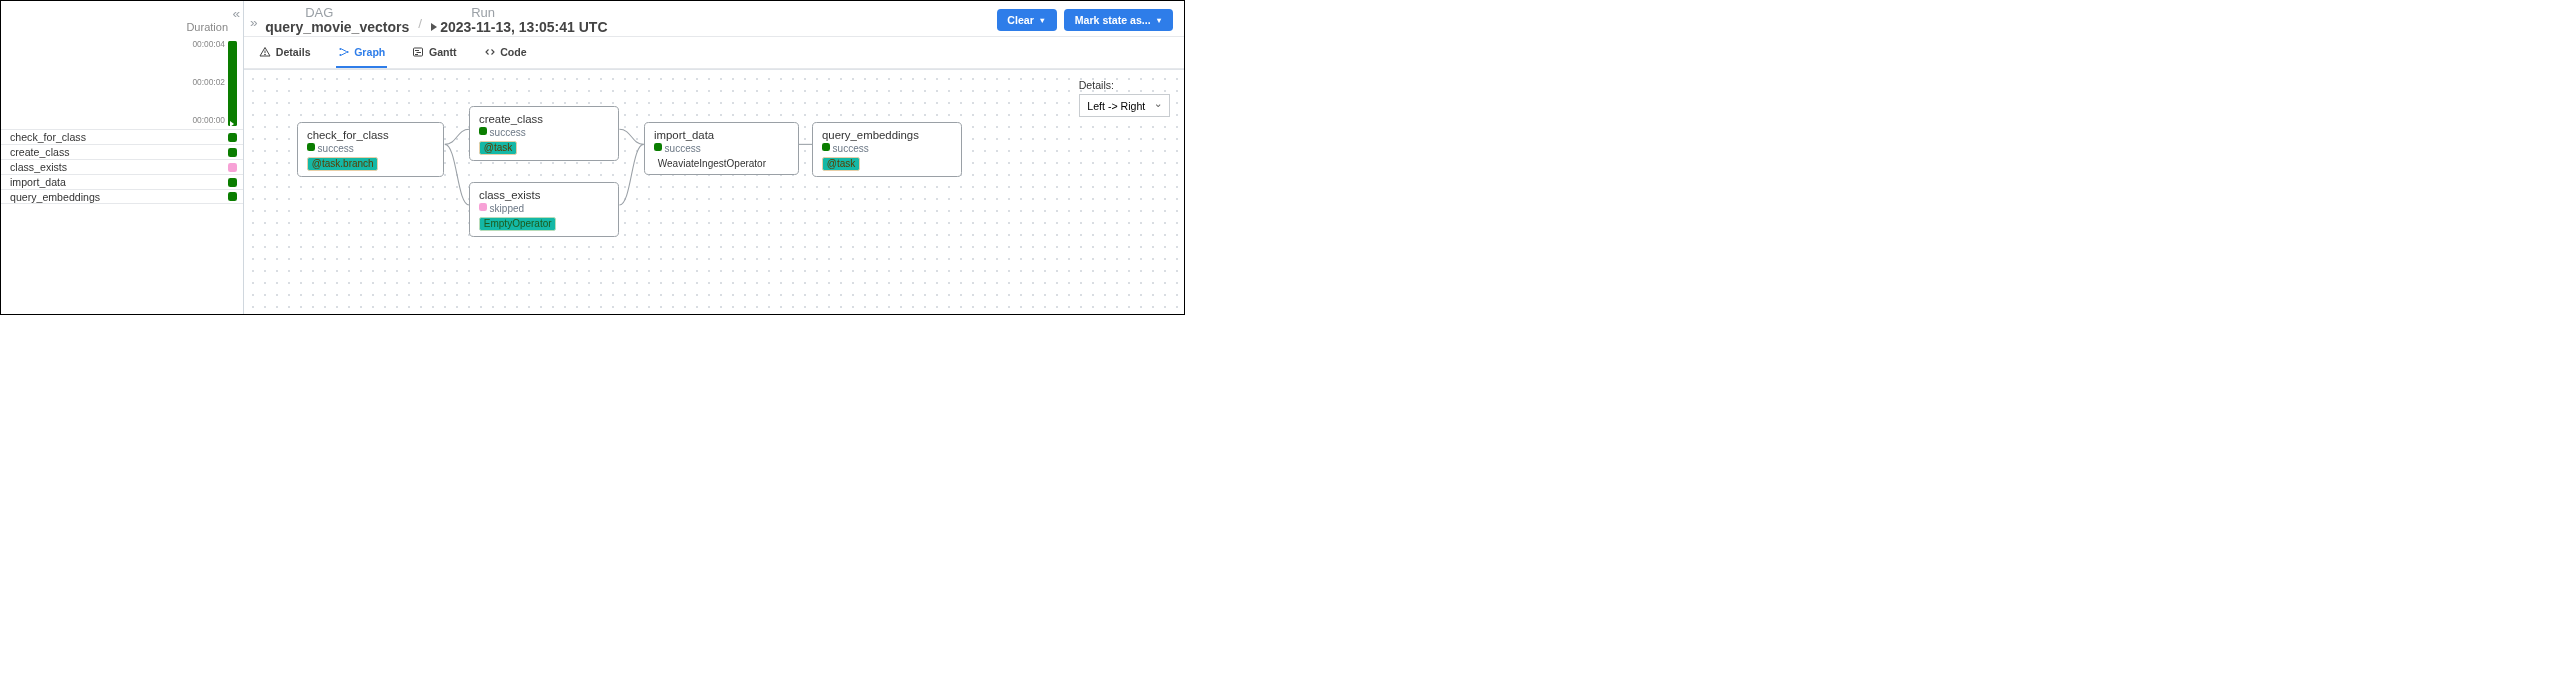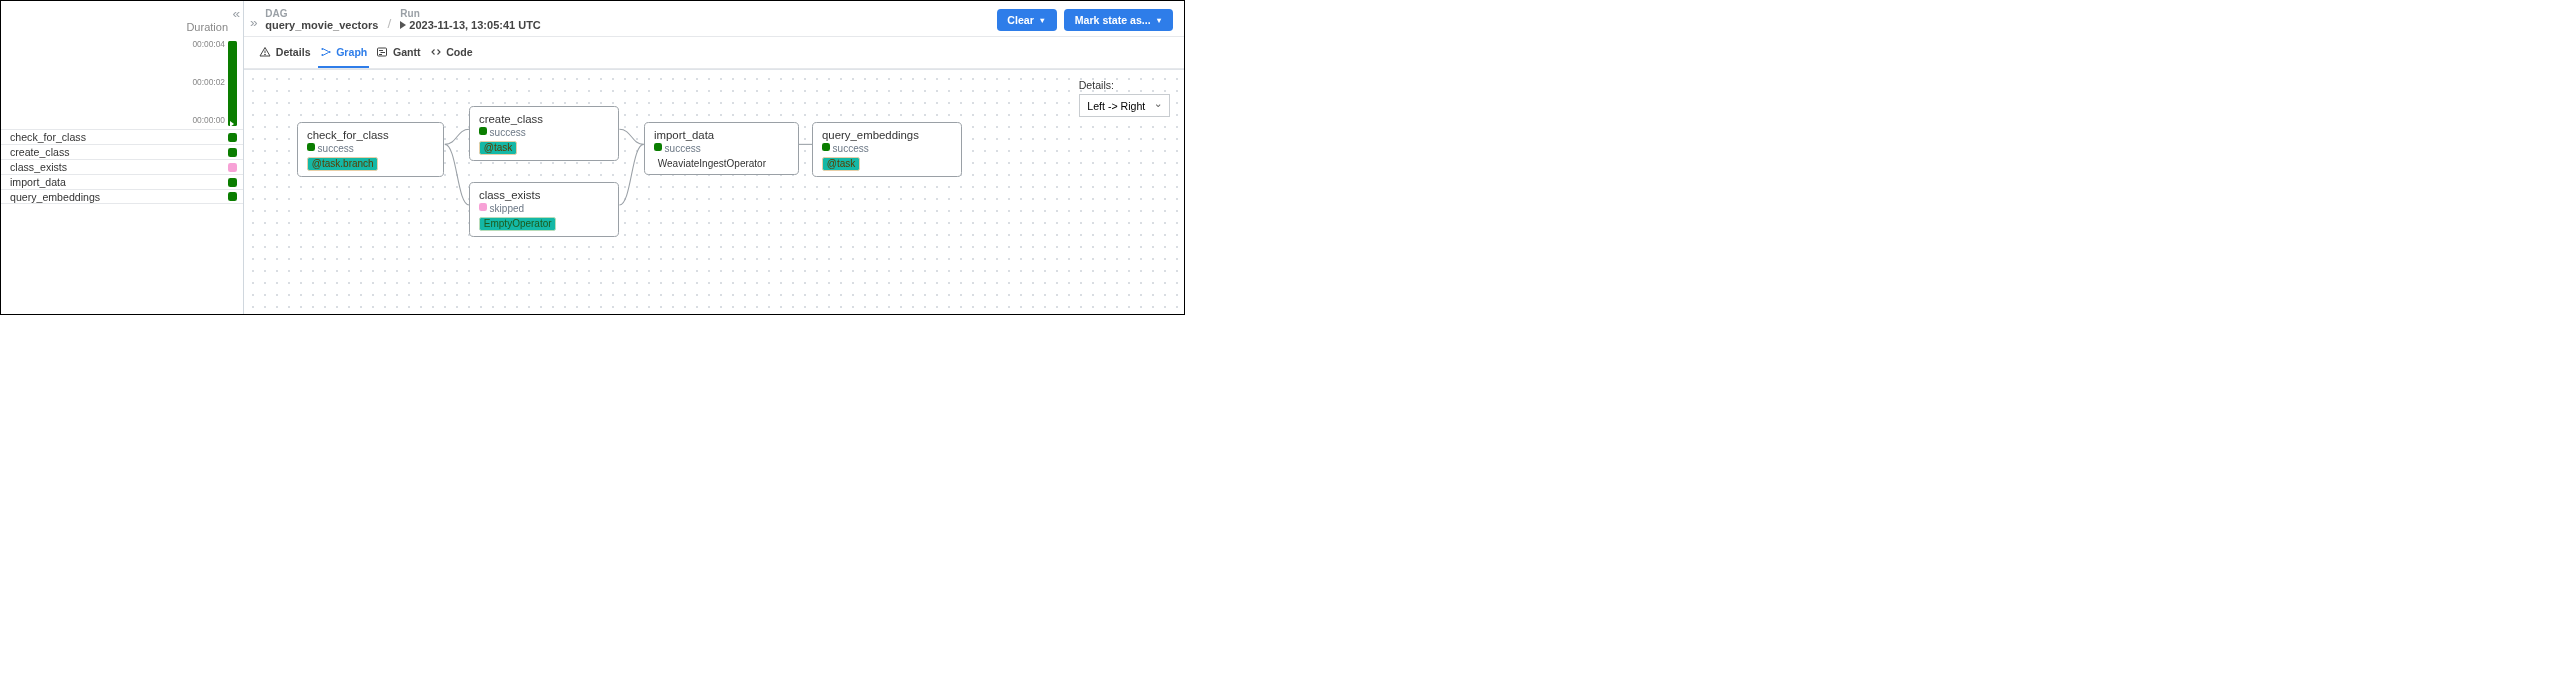--- a/index.html
+++ b/index.html
@@ -85,42 +85,42 @@
     border-bottom: 0.8px solid #e6e8eb;
     height: 36px;
   }
   .expand-handle {
     font-size: 13.7px;
     color: #9aa0a6;
     cursor: pointer;
     padding-top: 4.6px;
   }
   .bc-col { display: flex; flex-direction: column; }
-  .bc-label { font-size: 10px; color: #9aa0a6; font-weight: 700; line-height: 1; }
-  .bc-value { font-size: 11px; font-weight: 700; color: #444; display:flex; align-items:center; gap:3px; }
+  .bc-label { font-size: 13px; color: #9aa0a6; font-weight: 400; line-height: 1; margin-left: 40px; }
+  .bc-value { font-size: 14px; font-weight: 700; color: #444; display:flex; align-items:center; gap:3px; }
   .bc-sep { color: #bbb; font-size: 13.7px; padding: 7.6px 1.5px 0; }
   .spacer { flex: 1; }
   .btn {
     background: #2e7de9;
     color: #fff;
     border: none;
     border-radius: 3.8px;
     padding: 5.3px 10.6px;
     font-size: 10.6px;
     font-weight: 600;
     cursor: pointer;
     display: inline-flex;
     align-items: center;
     gap: 4.6px;
   }
   .btn .caret { font-size: 7.6px; }
 
   .tabs {
     display: flex;
-    gap: 6px;
+    gap: 24px;
     padding: 0 13.7px;
     border-bottom: 1.5px solid #e6e8eb;
     height: 32px;
     align-items: flex-end;
   }
   .tab {
     display: flex; align-items: center; gap: 4.6px;
     padding: 7.6px 1.5px;
     font-weight: 700;
     color: #444;

